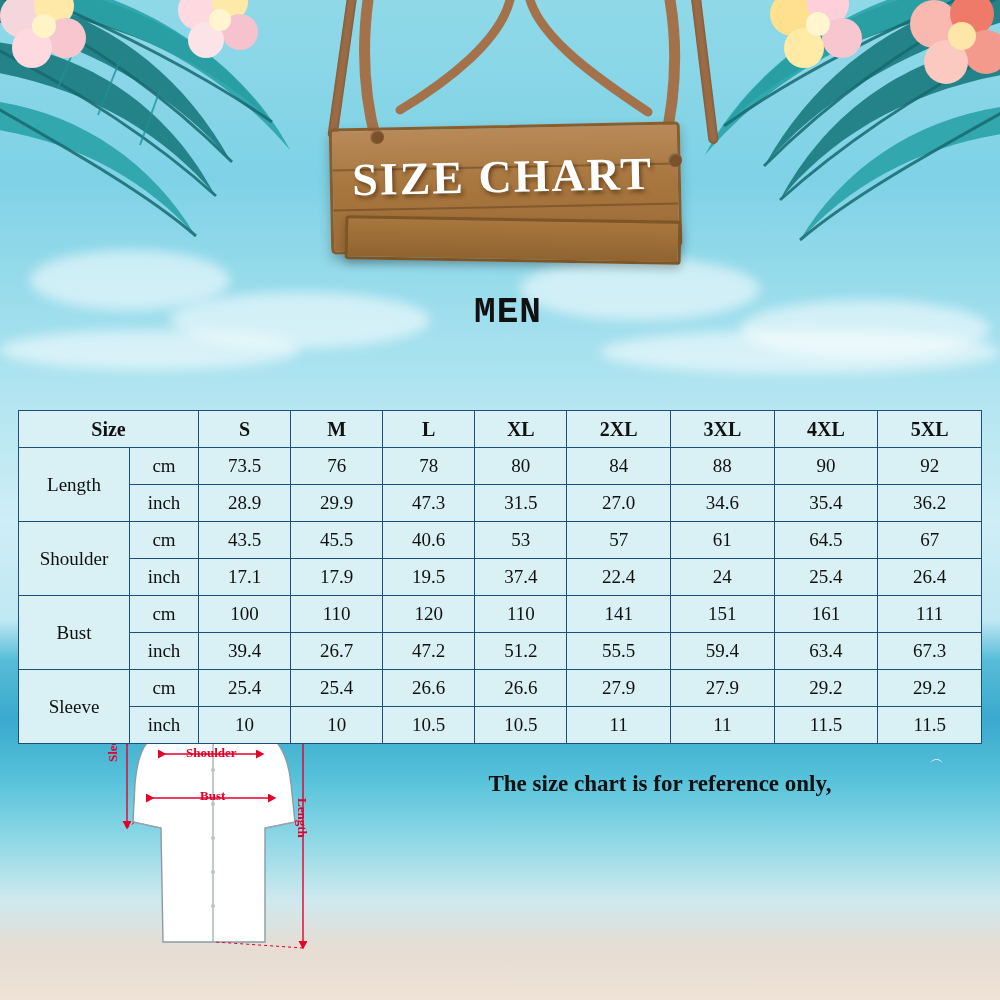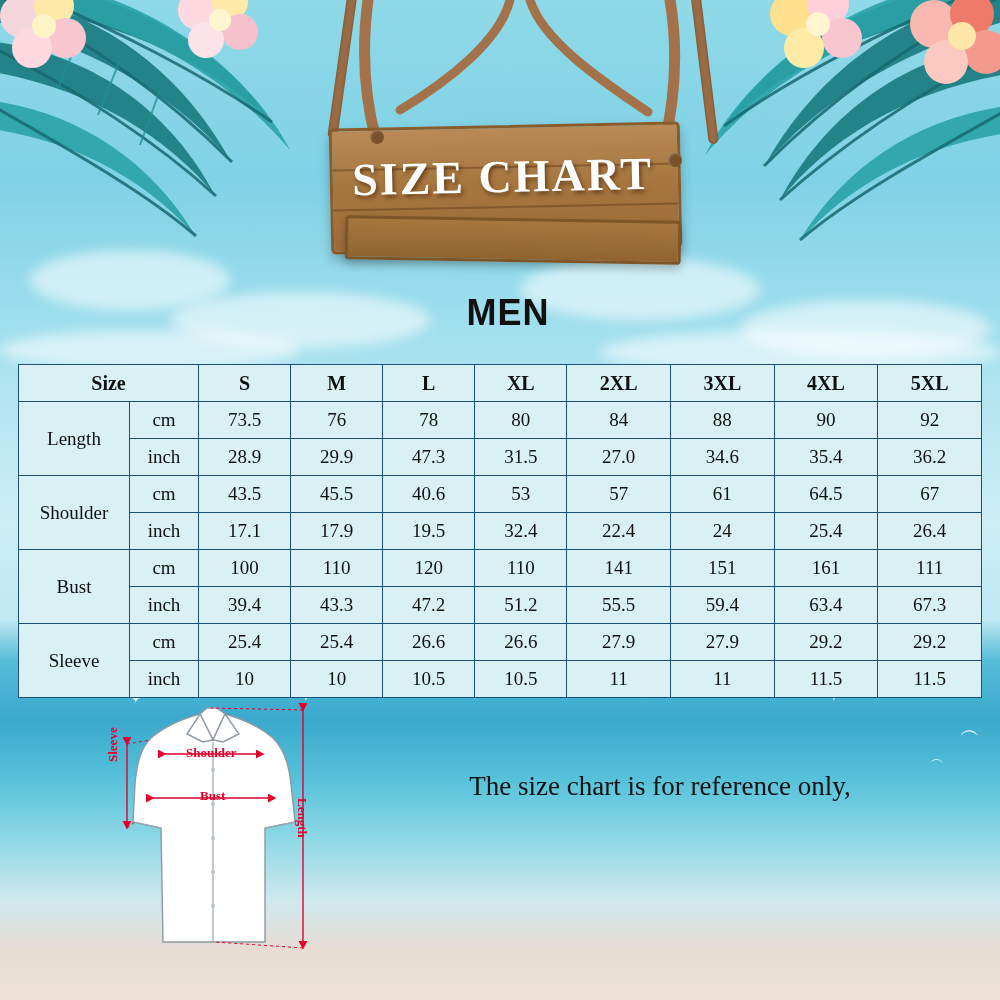--- a/index.html
+++ b/index.html
@@ -109,41 +109,42 @@
     background: #7a5129;
     box-shadow: inset 1px 1px 2px rgba(255,255,255,.25);
   }
 
   
   .men-title {
     position: absolute;
     top: 292px;
     left: 16px; right: 0;
     text-align: center;
-    font-family: Liberation Sans, sans-serif;
+    font-family: Liberation Mono, monospace;
     font-weight: bold;
     font-size: 36px;
     letter-spacing: 1px;
     color: #111;
     z-index: 6;
   }
 
   
   .table-wrap {
     position: absolute;
     left: 18px;
     top: 364px;
     width: 964px;
     z-index: 6;
   }
   table.size-chart {
     border-collapse: collapse;
     width: 100%;
     background: #d8f0f3;
     font-family: "Liberation Serif", serif;
+    margin-top: 46px;
   }
   table.size-chart td, table.size-chart th {
     border: 1px solid #1c4f7a;
     text-align: center;
     font-size: 19px;
     color: #111;
     height: 34px;
     background: #d9f0f4;
   }
   table.size-chart th {
@@ -191,22 +192,22 @@
   }
 
   
   .disclaimer {
     position: absolute;
     left: 360px;
     top: 768px;
     width: 600px;
     text-align: center;
     font-family: "Liberation Serif", serif;
-    font-weight: normal;
-    font-size: 27px;
+    font-weight: bold;
+    font-size: 23px;
     line-height: 1.35;
     color: #111;
     z-index: 6;
   }
   .disclaimer div { white-space: nowrap; }
 </style>
 </head>
 <body>
 
 <div id="page">
@@ -362,21 +363,21 @@
           <td>57</td>
           <td>61</td>
           <td>64.5</td>
           <td>67</td>
         </tr>
         <tr>
           <td class="unit">inch</td>
           <td>17.1</td>
           <td>17.9</td>
           <td>19.5</td>
-          <td>32.4</td>
+          <td>37.4</td>
           <td>22.4</td>
           <td>24</td>
           <td>25.4</td>
           <td>26.4</td>
         </tr>
 
         <tr>
           <td class="rowlabel" rowspan="2">Bust</td>
           <td class="unit">cm</td>
           <td>100</td>
@@ -384,21 +385,21 @@
           <td>120</td>
           <td>110</td>
           <td>141</td>
           <td>151</td>
           <td>161</td>
           <td>111</td>
         </tr>
         <tr>
           <td class="unit">inch</td>
           <td>39.4</td>
-          <td>43.3</td>
+          <td>26.7</td>
           <td>47.2</td>
           <td>51.2</td>
           <td>55.5</td>
           <td>59.4</td>
           <td>63.4</td>
           <td>67.3</td>
         </tr>
 
         <tr>
           <td class="rowlabel" rowspan="2">Sleeve</td>

